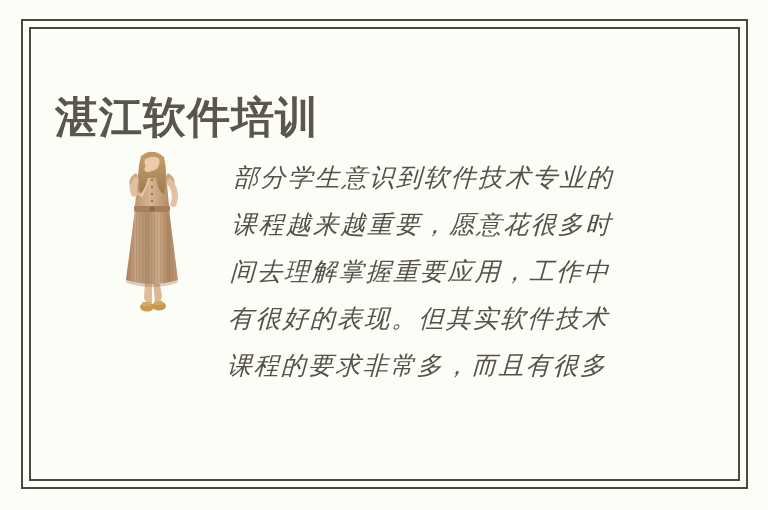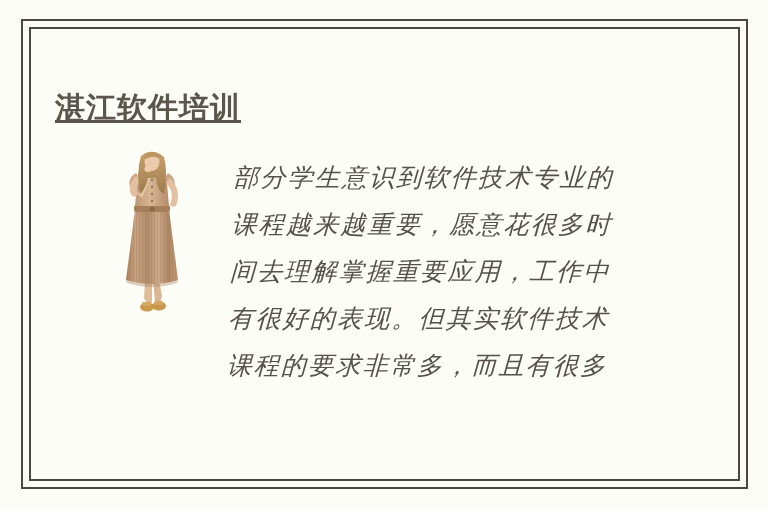--- a/index.html
+++ b/index.html
@@ -42,26 +42,25 @@
     box-sizing: border-box;
     pointer-events: none;
   }
 
   
   #title {
     position: absolute;
     left: 55px;
     top: 62px;
     font-family: "Liberation Sans", "DejaVu Sans", sans-serif;
-    font-size: 30px;
+    font-size: 43px;
     line-height: 52px;
     letter-spacing: 1px;
     color: #5A564E;
     white-space: nowrap;
-    text-decoration: underline;
   }
 
   
   #content {
     position: absolute;
     left: 55px;
     top: 140px;
     width: 640px;
     height: 260px;
   }

